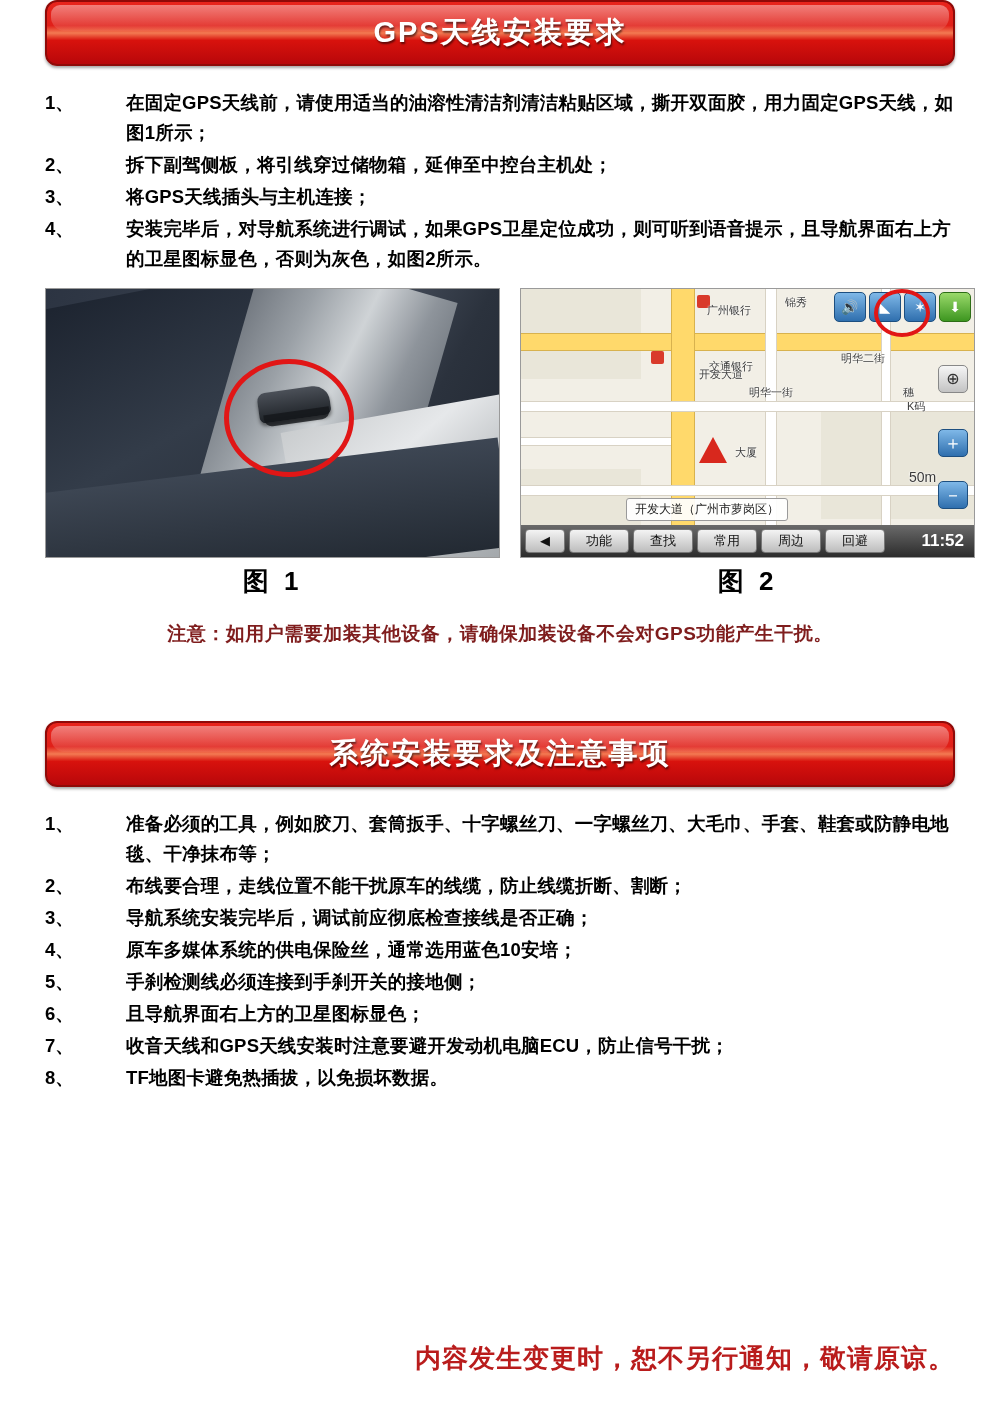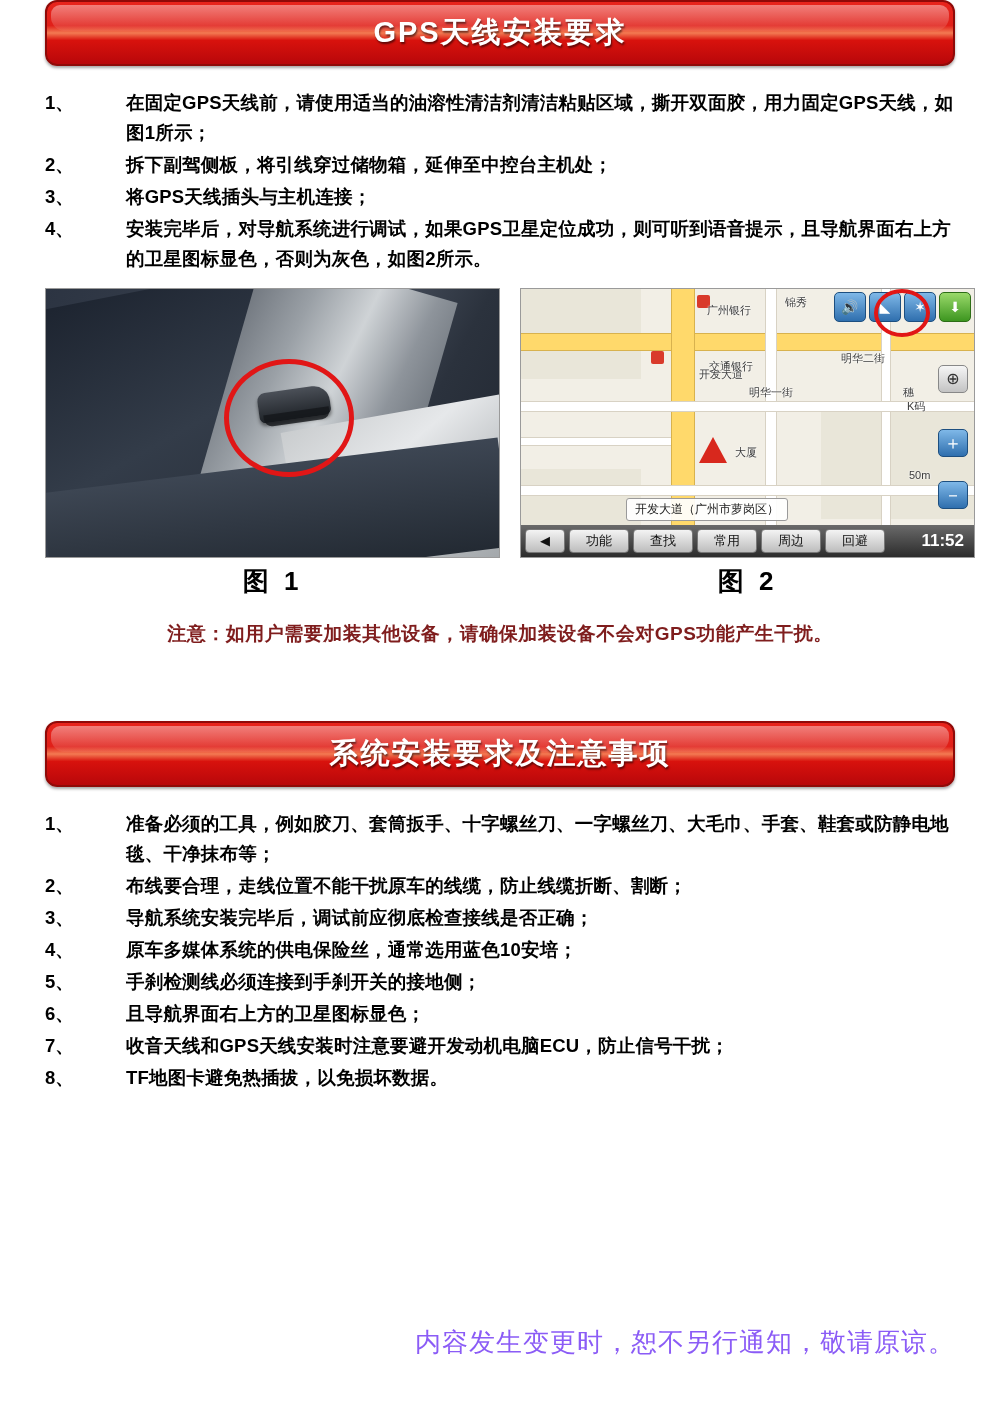--- a/index.html
+++ b/index.html
@@ -309,24 +309,24 @@
     color: #7f1d1d;
     margin-top: 22px;
     letter-spacing: 0.5px;
   }
 
   .gap-lg { height: 74px; }
 
   .footer-note {
     position: absolute;
     right: 45px;
-    bottom: 61px;
+    bottom: 45px;
     font-size: 26px;
-    font-weight: normal;
-    color: #8b5cf6;
+    font-weight: bold;
+    color: #b91c1c;
     letter-spacing: 1px;
   }
 </style>
 </head>
 <body>
 
 <div class="page">
 
   <div class="banner">
     <div class="banner-title">GPS天线安装要求</div>
@@ -388,21 +388,21 @@
 
           <div class="nav-label" style="left:186px;top:14px;">广州银行</div>
           <div class="nav-label" style="left:264px;top:6px;">锦秀</div>
           <div class="nav-label" style="left:178px;top:36px;margin-top:42px;">开发大道</div>
           <div class="nav-label" style="left:148px;top:70px;margin-left:40px;">交通银行</div>
           <div class="nav-label" style="left:320px;top:62px;">明华二街</div>
           <div class="nav-label" style="left:228px;top:96px;">明华一街</div>
           <div class="nav-label" style="left:382px;top:96px;">穗</div>
           <div class="nav-label" style="left:386px;top:110px;">K码</div>
           <div class="nav-label" style="left:214px;top:156px;text-align:right;">大厦</div>
-          <div class="nav-label" style="left:388px;top:180px;font-size:11px;">50m</div>
+          <div class="nav-label" style="left:388px;top:180px;font-size:14px;">50m</div>
 
           <div class="car-marker"></div>
 
           <div class="nav-topbar">
             <div class="nav-btn">🔊</div>
             <div class="nav-btn">◣</div>
             <div class="nav-btn">✶</div>
             <div class="nav-btn green">⬇</div>
           </div>
           <div class="sat-highlight"></div>

